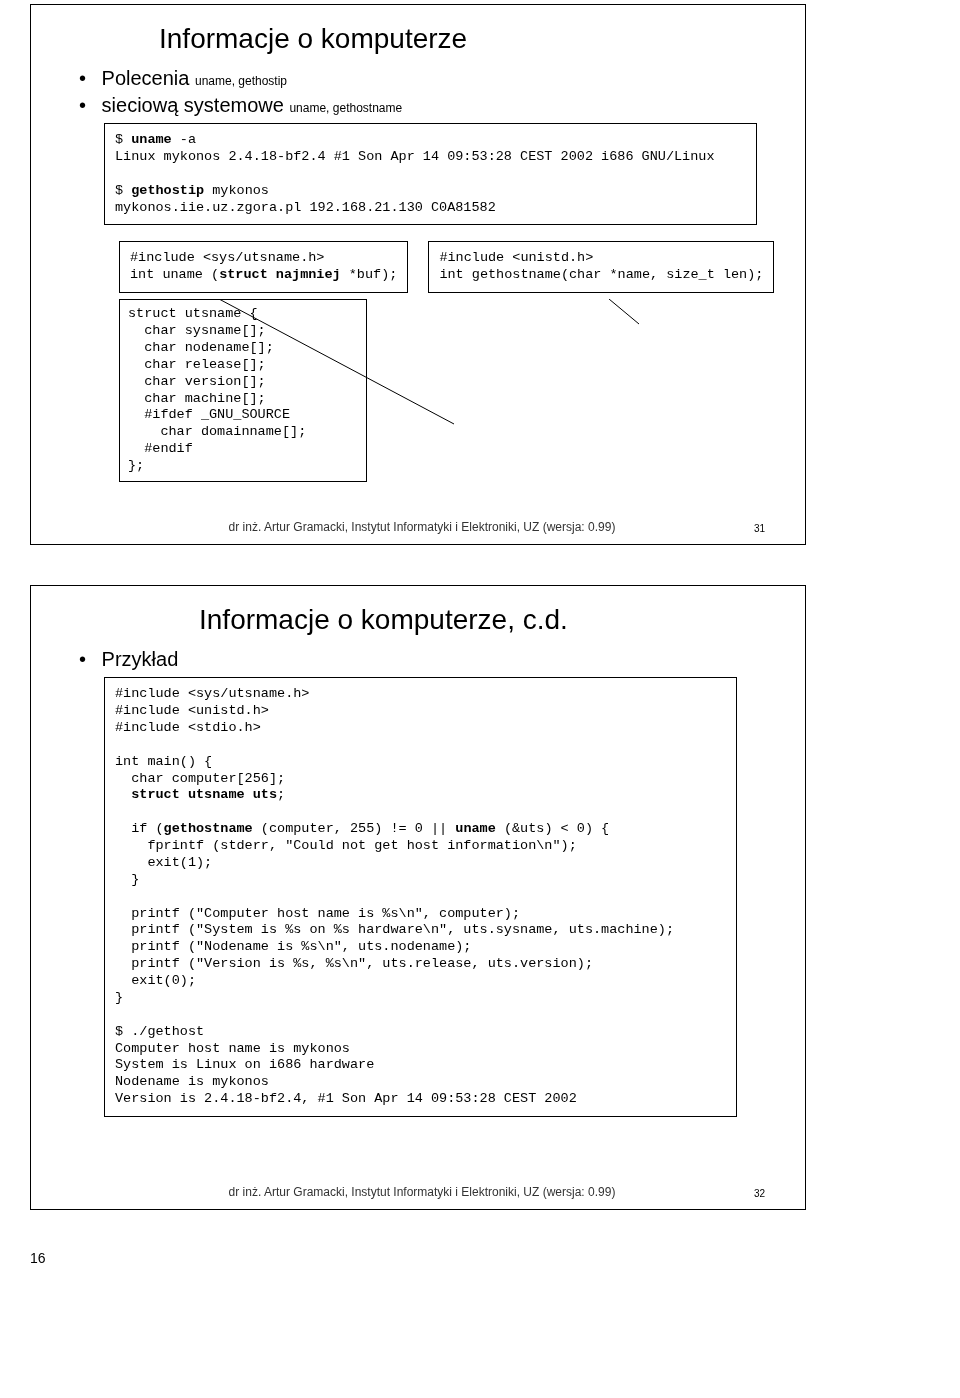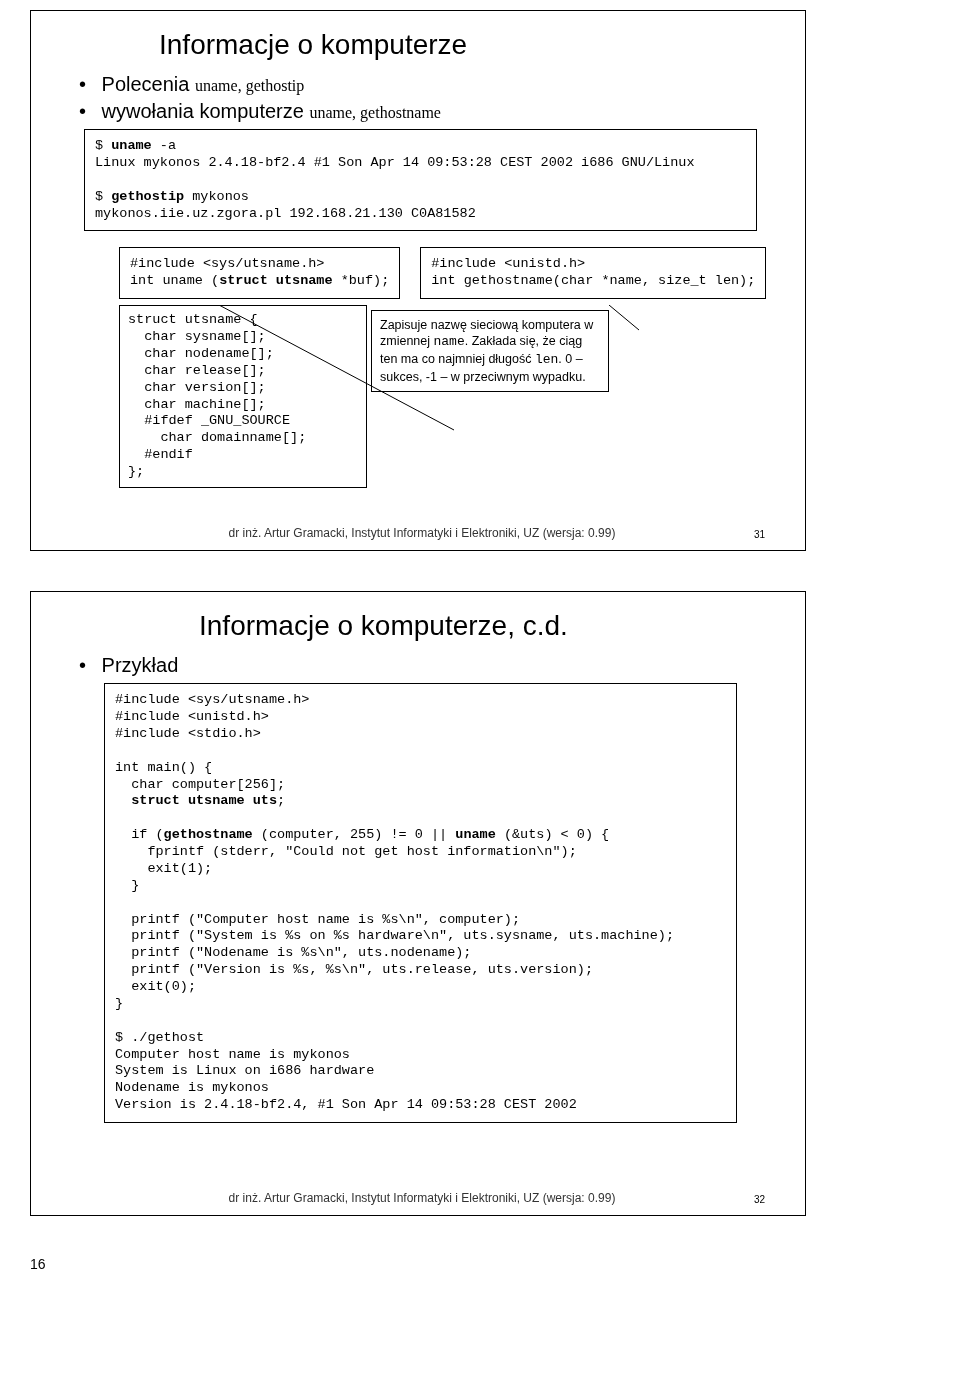--- a/index.html
+++ b/index.html
@@ -6,21 +6,21 @@
     margin: 0;
     padding: 0;
     background: #fff;
     font-family: Arial, sans-serif;
     font-size: 14px;
     width: 960px;
   }
   .page {
     position: relative;
     width: 836px;
-    padding: 10px 30px 30px 30px;
+    padding: 4px 30px 30px 30px;
     box-sizing: border-box;
   }
   .slide {
     border: 1px solid #000;
     padding: 18px 28px 45px 28px;
     position: relative;
     margin-bottom: 40px;
   }
   .title {
     font-size: 28px;
@@ -36,34 +36,34 @@
   }
   .bullet {
     margin: 4px 0 4px 20px;
     font-size: 20px;
   }
   .bullet::before {
     content: "•";
     margin-right: 10px;
   }
   .mono {
-    font-family: Liberation Serif, serif;
-    font-size: 16px;
+    font-family: Liberation Sans, sans-serif;
+    font-size: 12px;
   }
   .monos {
     font-family: "Courier New", monospace;
     font-size: 13px;
   }
   .box {
     border: 1px solid #000;
     padding: 8px 10px;
     margin: 6px 0;
   }
   .box.inset {
-    margin-left: 25px;
+    margin-left: 45px;
     margin-right: 20px;
   }
   .row {
     display: flex;
     gap: 20px;
     margin-left: 60px;
     margin-right: 20px;
   }
   .col { flex: 1; }
   .footer {
@@ -123,35 +123,35 @@
 
 <div class="page">
 
   <div class="slide">
     <h1 class="title">Informacje o komputerze</h1>
 
     <div class="bullet">
       <span>Polecenia </span><span class="mono">uname, gethostip</span>
     </div>
     <div class="bullet">
-      <span>wywołania komputerze </span><span class="mono">uname, gethostname</span>
+      <span>sieciową systemowe </span><span class="mono">uname, gethostname</span>
     </div>
 
     <div class="box inset">
       <pre>$ <b>uname</b> -a
 Linux mykonos 2.4.18-bf2.4 #1 Son Apr 14 09:53:28 CEST 2002 i686 GNU/Linux
 
 $ <b>gethostip</b> mykonos
 mykonos.iie.uz.zgora.pl 192.168.21.130 C0A81582</pre>
     </div>
 
     <div class="row" style="margin-top:10px;">
       <div class="box col">
         <pre>#include &lt;sys/utsname.h&gt;
-int uname (<b>struct utsname</b> *buf);</pre>
+int uname (<b>struct najmniej</b> *buf);</pre>
       </div>
       <div class="box col" style="position:relative;">
         <pre>#include &lt;unistd.h&gt;
 int gethostname(char *name, size_t len);</pre>
       </div>
     </div>
 
     <div class="svgwrap" style="height:200px; margin-left:60px; margin-right:20px;">
       <svg class="lines" width="820" height="200">
         <line x1="100" y1="0" x2="335" y2="125" stroke="#000" stroke-width="1"></line>
@@ -163,23 +163,20 @@
   char sysname[];
   char nodename[];
   char release[];
   char version[];
   char machine[];
   #ifdef _GNU_SOURCE
     char domainname[];
   #endif
 };</pre>
         </div>
-        <div class="annot-box note-box2">
-          <span>Zapisuje nazwę sieciową komputera w zmiennej </span><span class="monos">name</span><span>. Zakłada się, że ciąg ten ma co najmniej długość </span><span class="monos">len</span><span>. 0 – sukces, -1 – w przeciwnym wypadku.</span>
-        </div>
       </div>
     </div>
 
     <div class="footer">dr inż. Artur Gramacki, Instytut Informatyki i Elektroniki, UZ (wersja: 0.99)</div>
     <div class="pagenum">31</div>
   </div>
 
   <div class="slide" style="min-height:560px;">
     <h1 class="title2">Informacje o komputerze, c.d.</h1>
 

